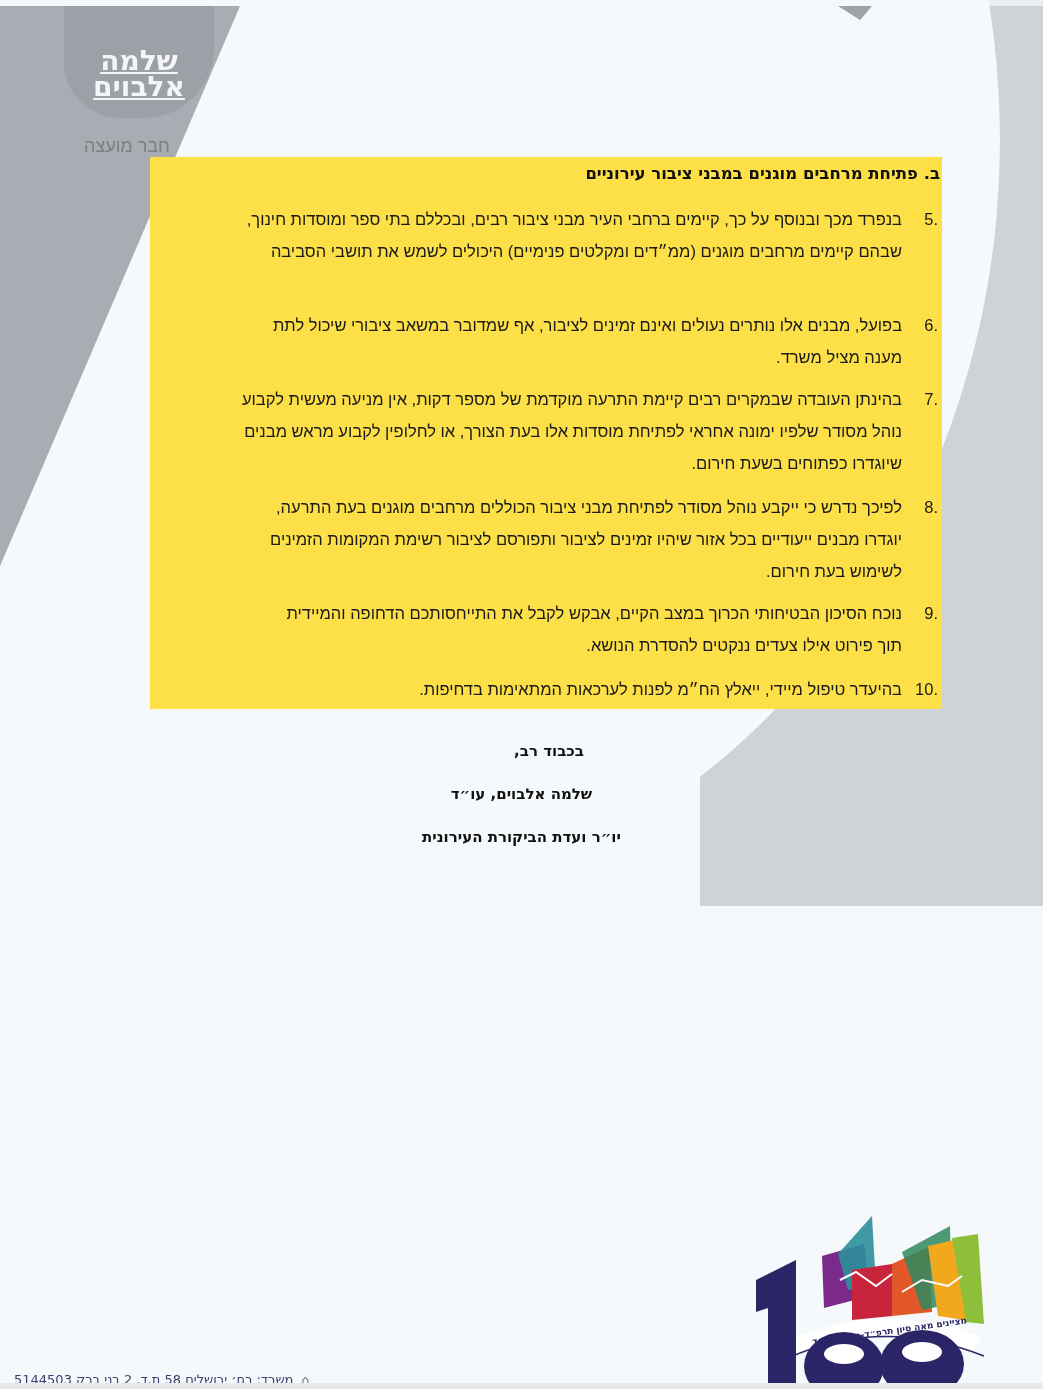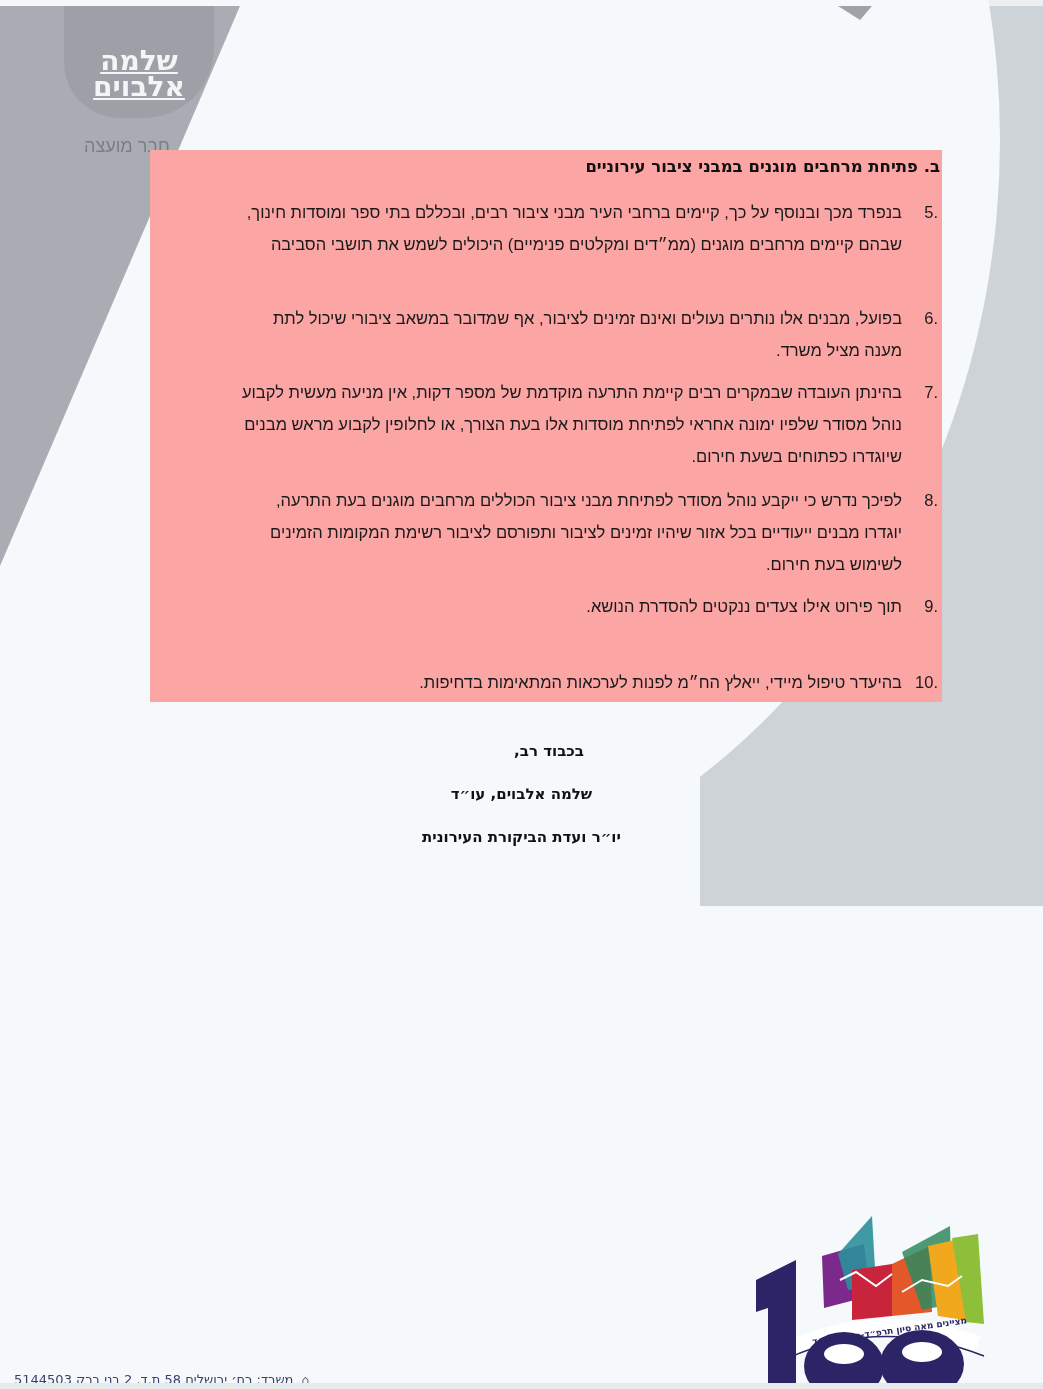--- a/index.html
+++ b/index.html
@@ -49,22 +49,22 @@
       border-radius: 50%;
       background: #f6f9fb;
     }
     .arc-dark-tip {
       position: absolute; left: 838px; top: 6px; width: 34px; height: 14px;
       background: #9fa3a9;
       clip-path: polygon(0 0, 100% 0, 65% 100%);
     }
     
     .content {
-      position: absolute; left: 150px; top: 150px; width: 792px; height: 552px;
-      background: #fca5a5;
+      position: absolute; left: 150px; top: 157px; width: 792px; height: 552px;
+      background: #fde047;
       direction: rtl;
       font-family: "Liberation Sans", sans-serif;
       color: #1a1a1a;
     }
     .section-title {
       position: absolute; right: 2px; top: 7px;
       font-weight: bold; font-size: 16.5px; color: #111;
       font-family: "DejaVu Sans", sans-serif;
     }
     .item {
@@ -155,20 +155,21 @@
       <div class="text">
         <span class="line">לפיכך נדרש כי ייקבע נוהל מסודר לפתיחת מבני ציבור הכוללים מרחבים מוגנים בעת התרעה,</span>
         <span class="line">יוגדרו מבנים ייעודיים בכל אזור שיהיו זמינים לציבור ותפורסם לציבור רשימת המקומות הזמינים</span>
         <span class="line">לשימוש בעת חירום.</span>
       </div>
     </div>
 
     <div class="item" style="top:440px">
       <div class="num"><span>9.</span></div>
       <div class="text">
+        <span class="line">נוכח הסיכון הבטיחותי הכרוך במצב הקיים, אבקש לקבל את התייחסותכם הדחופה והמיידית</span>
         <span class="line">תוך פירוט אילו צעדים ננקטים להסדרת הנושא.</span>
       </div>
     </div>
 
     <div class="item" style="top:516px">
       <div class="num"><span>10.</span></div>
       <div class="text">
         <span class="line">בהיעדר טיפול מיידי, ייאלץ הח״מ לפנות לערכאות המתאימות בדחיפות.</span>
       </div>
     </div>

